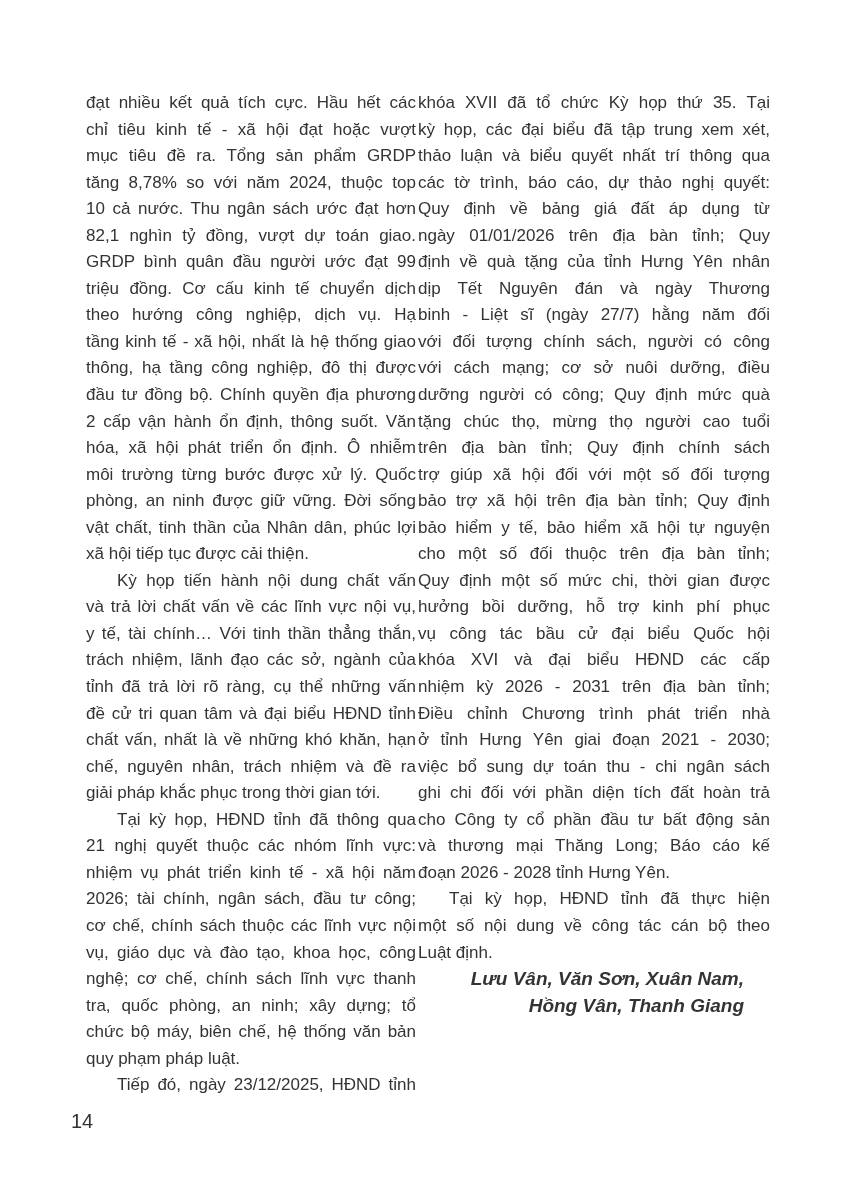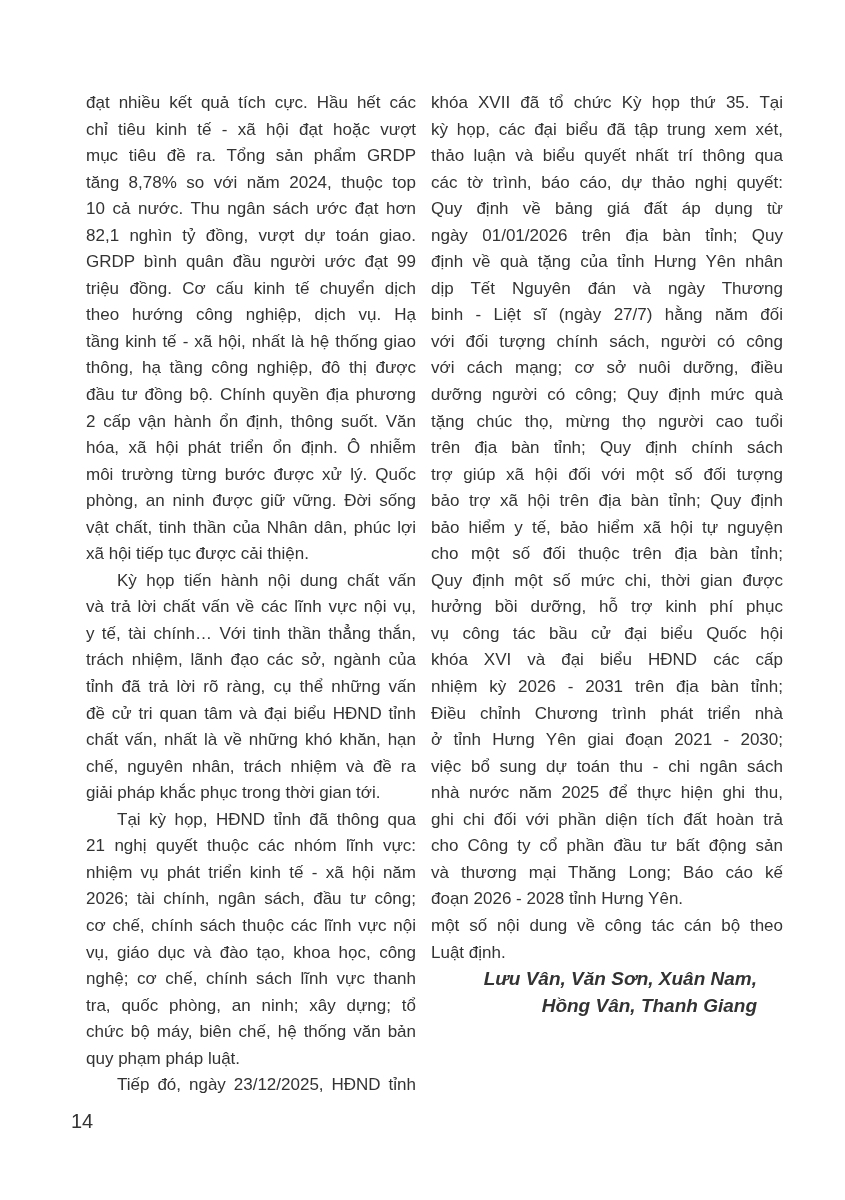--- a/index.html
+++ b/index.html
@@ -19,21 +19,21 @@
   .column {
     position: absolute;
     top: 82px;
     margin-top: 8px;
   }
   .col-left {
     left: 86px;
     width: 330px;
   }
   .col-right {
-    left: 431px;
+    left: 418px;
     width: 352px;
   }
   .line {
     font-size: 17px;
     line-height: 26.55px;
     height: 26.55px;
     overflow: hidden;
     text-align: justify;
     text-align-last: justify;
     white-space: normal;
@@ -125,24 +125,24 @@
       <div class="line">bảo hiểm y tế, bảo hiểm xã hội tự nguyện</div>
       <div class="line">cho một số đối thuộc trên địa bàn tỉnh;</div>
       <div class="line">Quy định một số mức chi, thời gian được</div>
       <div class="line">hưởng bồi dưỡng, hỗ trợ kinh phí phục</div>
       <div class="line">vụ công tác bầu cử đại biểu Quốc hội</div>
       <div class="line">khóa XVI và đại biểu HĐND các cấp</div>
       <div class="line">nhiệm kỳ 2026 - 2031 trên địa bàn tỉnh;</div>
       <div class="line">Điều chỉnh Chương trình phát triển nhà</div>
       <div class="line">ở tỉnh Hưng Yên giai đoạn 2021 - 2030;</div>
       <div class="line">việc bổ sung dự toán thu - chi ngân sách</div>
-      <div class="line">nhà nước năm 2025 để thực hiện ghi thu,</div>
       <div class="line">ghi chi đối với phần diện tích đất hoàn trả</div>
       <div class="line">cho Công ty cổ phần đầu tư bất động sản</div>
       <div class="line">và thương mại Thăng Long; Báo cáo kế</div>
       <div class="line pend">đoạn 2026 - 2028 tỉnh Hưng Yên.</div>
+      <div class="line indent">Tại kỳ họp, HĐND tỉnh đã thực hiện</div>
       <div class="line">một số nội dung về công tác cán bộ theo</div>
       <div class="line pend">Luật định.</div>
       <div class="line byline">Lưu Vân, Văn Sơn, Xuân Nam,</div>
       <div class="line byline">Hồng Vân, Thanh Giang</div>
     </div>
   <div class="page-number">14</div>
 </div>
 
 </body></html>

